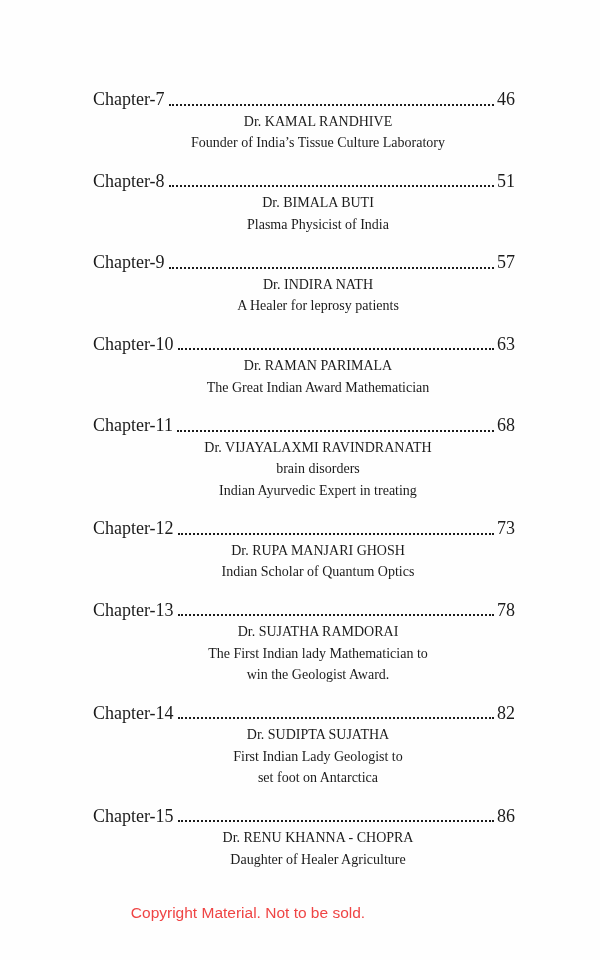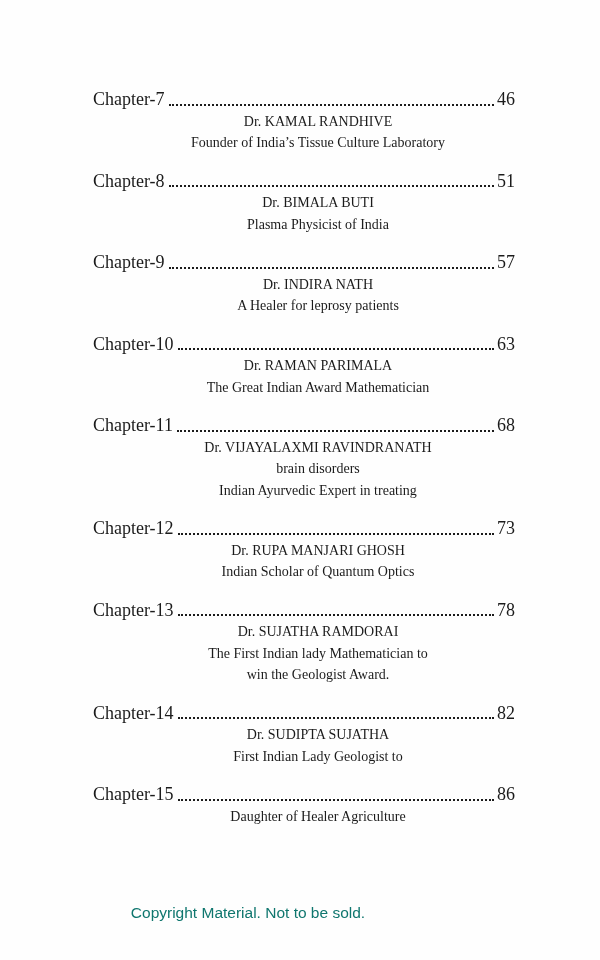--- a/index.html
+++ b/index.html
@@ -26,21 +26,21 @@
   }
   .sub{
     margin-left:28px;
     font-size:14px;line-height:21.5px;text-align:center;
   }
   .footer{
     position:absolute;left:0;top:903px;width:496px;
     text-align:center;
     font-family:"Liberation Sans", sans-serif;
     font-size:15.5px;line-height:20px;
-    color:#0f766e;
+    color:#ef4444;
   }
 </style>
 </head>
 <body>
 
 <div class="toc">
 
   <section class="toc-entry">
     <div class="toc-line">
       <span>Chapter-7</span>
@@ -114,26 +114,28 @@
   </section>
 
   <section class="toc-entry">
     <div class="toc-line">
       <span>Chapter-14</span>
       <span class="leader"></span>
       <span>82</span>
     </div>
     <div class="sub">Dr. SUDIPTA SUJATHA</div>
     <div class="sub">First Indian Lady Geologist to</div>
+    <div class="sub">set foot on Antarctica</div>
   </section>
 
   <section class="toc-entry">
     <div class="toc-line">
       <span>Chapter-15</span>
       <span class="leader"></span>
       <span>86</span>
     </div>
+    <div class="sub">Dr. RENU KHANNA - CHOPRA</div>
     <div class="sub">Daughter of Healer Agriculture</div>
   </section>
 
 </div>
 
 <footer class="footer">Copyright Material. Not to be sold.</footer>
 
 </body></html>

